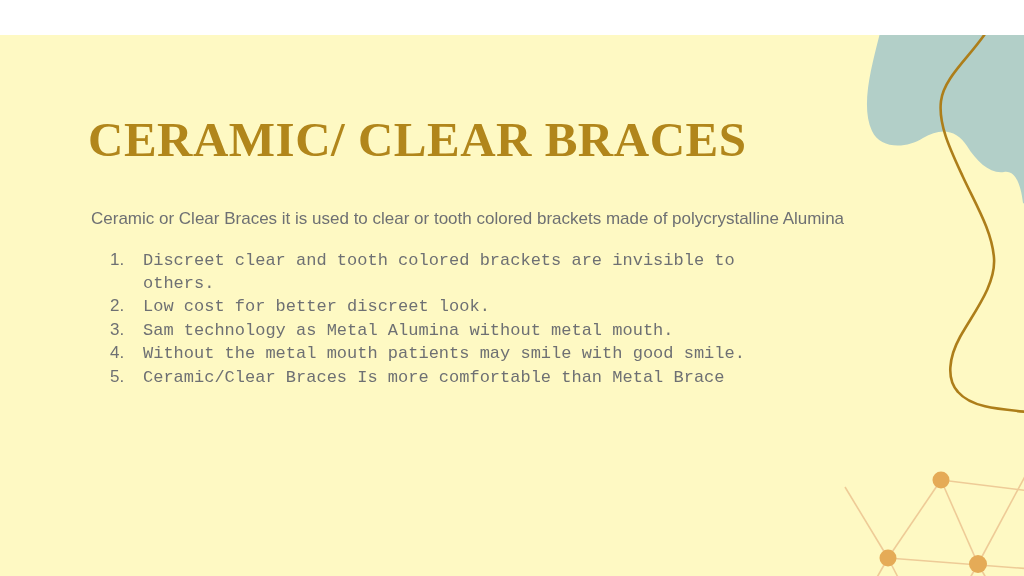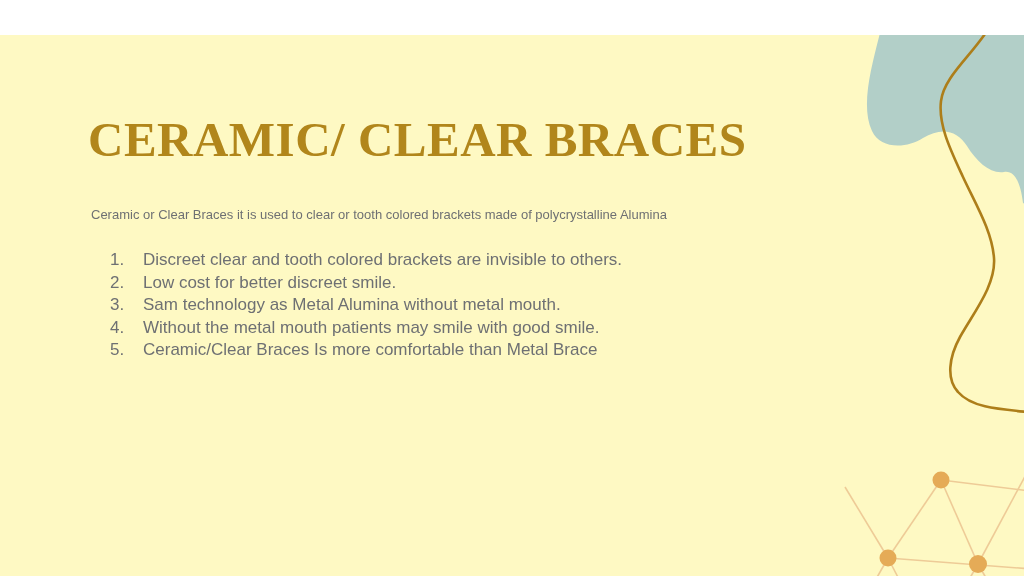--- a/index.html
+++ b/index.html
@@ -37,21 +37,21 @@
     line-height: 52px;
     letter-spacing: 0.5px;
     color: #b1861b;
     white-space: nowrap;
   }
   .paragraph {
     position: absolute;
     left: 91px;
     top: 156px;
     width: 792px;
-    font-size: 13px;
+    font-size: 17px;
     line-height: 22px;
     color: #6e7073;
   }
   .numbered-list {
     position: absolute;
     left: 91px;
     top: 214px;
     width: 700px;
     font-size: 17px;
     line-height: 22.5px;
@@ -62,20 +62,21 @@
     align-items: baseline;
   }
   .list-marker {
     display: inline-block;
     width: 33px;
     margin-left: 19px;
     flex: 0 0 33px;
   }
   .list-text {
     flex: 1 1 auto;
+    font-family: Liberation Mono, monospace;
   }
 </style>
 </head>
 <body>
 
 <div class="slide">
 
   <svg class="deco-svg" viewBox="0 0 1024 576" aria-hidden="true">
 
     <path d="M 881,-6
@@ -117,21 +118,21 @@
 
   <p class="paragraph">Ceramic or Clear Braces it is used to clear or tooth colored brackets made of polycrystalline Alumina</p>
 
   <div class="numbered-list">
     <div class="list-row">
       <span class="list-marker">1.</span>
       <span class="list-text">Discreet clear and tooth colored brackets are invisible to others.</span>
     </div>
     <div class="list-row">
       <span class="list-marker">2.</span>
-      <span class="list-text">Low cost for better discreet smile.</span>
+      <span class="list-text">Low cost for better discreet look.</span>
     </div>
     <div class="list-row">
       <span class="list-marker">3.</span>
       <span class="list-text">Sam technology as Metal Alumina without metal mouth.</span>
     </div>
     <div class="list-row">
       <span class="list-marker">4.</span>
       <span class="list-text">Without the metal mouth patients may smile with good smile.</span>
     </div>
     <div class="list-row">

